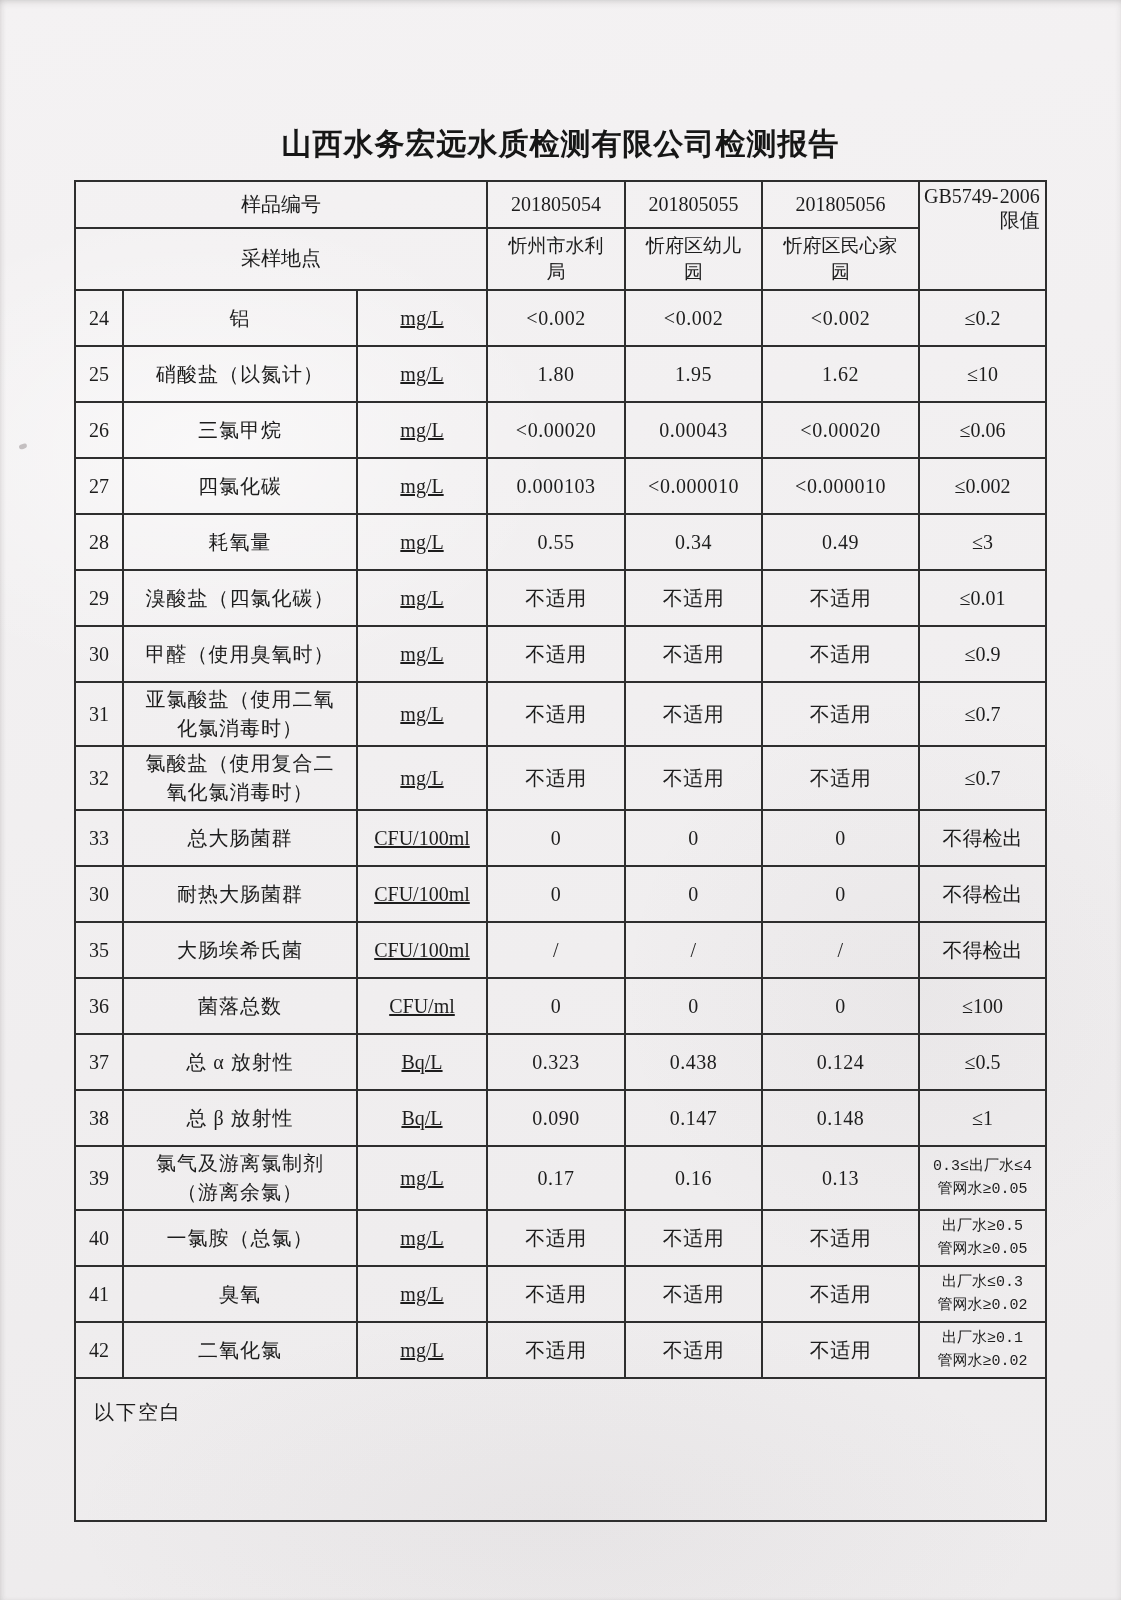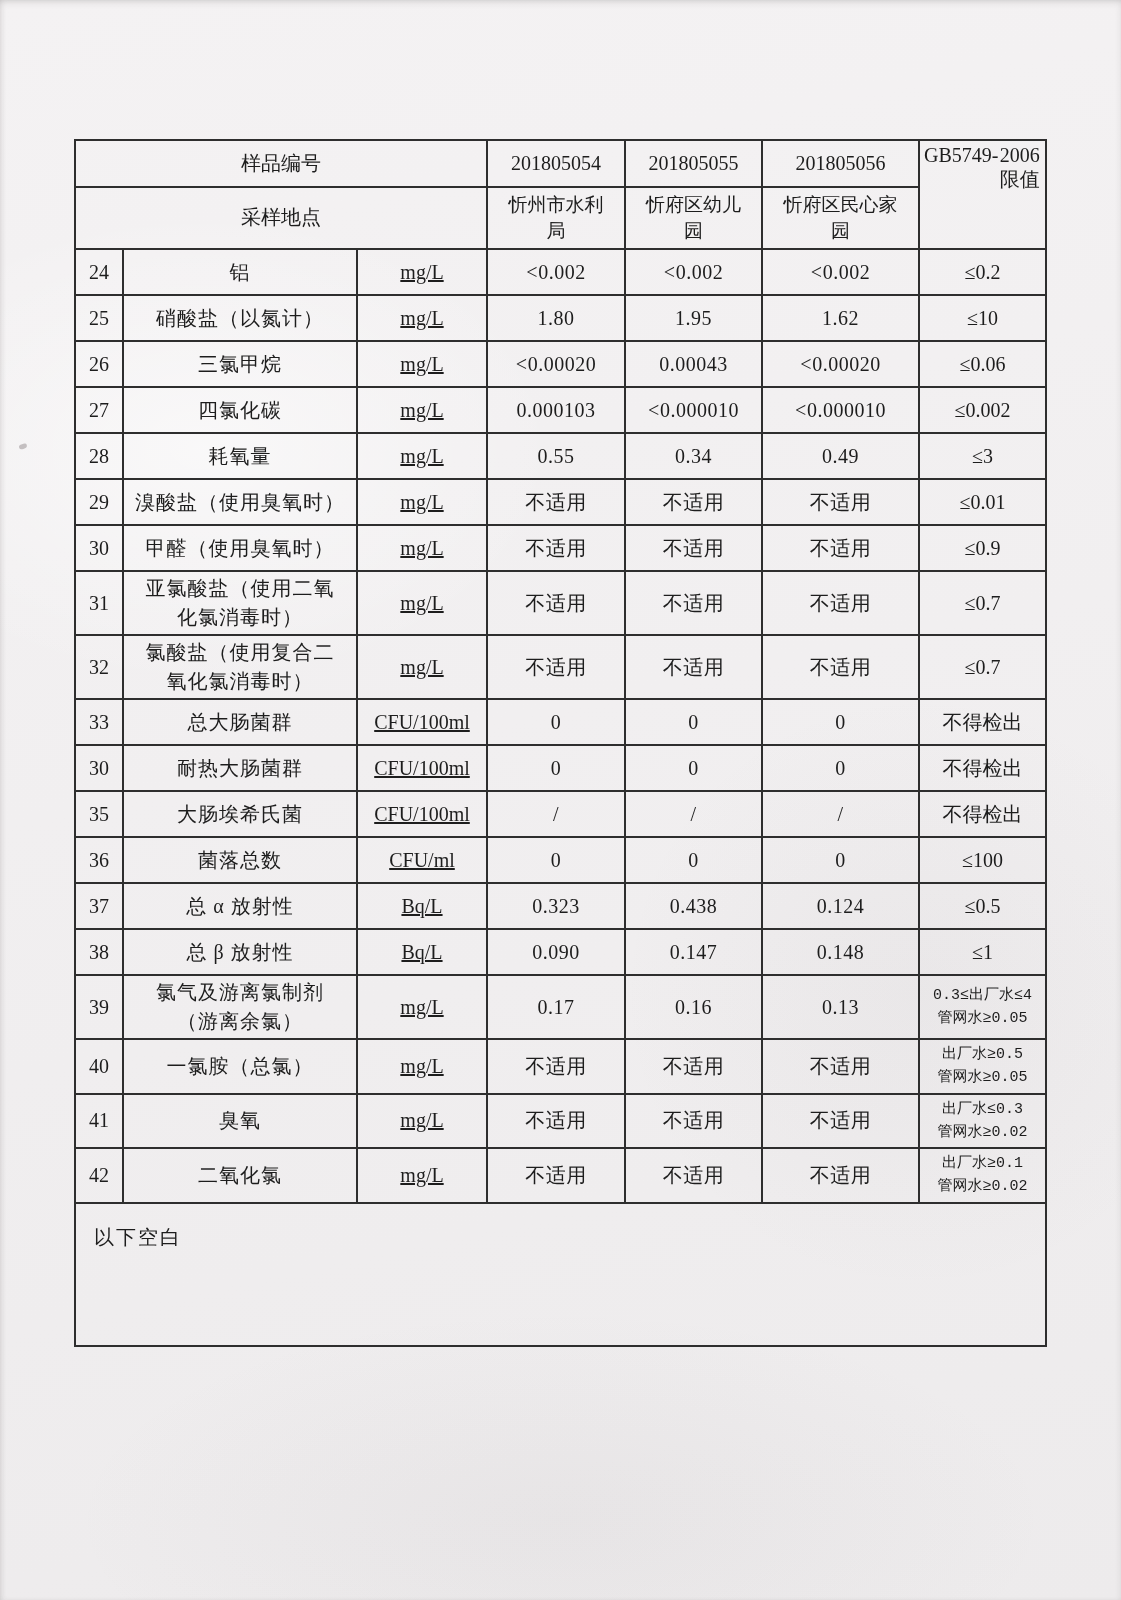--- a/index.html
+++ b/index.html
@@ -59,21 +59,21 @@
     color:#1d1d1d;
   }
   thead tr.r1{height:45px;}
   thead tr.r2{height:60px;}
   thead th.loc{font-size:19px;padding:2px 12px;line-height:1.35;}
   th.limit-head-cell{padding:0;}
   .limit-head{
     display:flex;flex-direction:row;justify-content:space-around;
     height:103px;line-height:1.2;font-size:20px;
   }
-  tbody tr{height:46px;}
+  tbody tr{height:56px;}
   td.c-num{font-size:20px;}
   td.c-name{
     text-align:left;
     padding:4px 6px 4px 14px;
     white-space:pre-wrap;
     line-height:1.45;
     letter-spacing:1px;
   }
   td.c-unit{font-size:19px;text-decoration:underline;}
   td.c-val{font-size:20px;letter-spacing:.5px;}
@@ -86,20 +86,21 @@
     padding:20px 0 0 18px;
     letter-spacing:2px;
   }
 </style>
 </head>
 <body>
 
 <div class="page">
   <div class="speck"></div>
 
+  <div class="title">山西水务宏远水质检测有限公司检测报告</div>
 
 
   <table class="report">
     <colgroup>
       <col style="width:48px">
         <col style="width:234px">
         <col style="width:130px">
       <col style="width:138px">
         <col style="width:137px">
         <col style="width:157px">
@@ -176,21 +177,21 @@
           <td class="c-unit">mg/L</td>
           <td class="c-val">0.55</td>
           <td class="c-val">0.34</td>
           <td class="c-val">0.49</td>
           <td class="c-limit">
             <div>≤3</div>
           </td>
         </tr>
         <tr>
           <td class="c-num">29</td>
-          <td class="c-name">溴酸盐（使用臭氧时）</td>
+          <td class="c-name">溴酸盐（四氯化碳）</td>
           <td class="c-unit">mg/L</td>
           <td class="c-val">不适用</td>
           <td class="c-val">不适用</td>
           <td class="c-val">不适用</td>
           <td class="c-limit">
             <div>≤0.01</div>
           </td>
         </tr>
         <tr>
           <td class="c-num">30</td>

